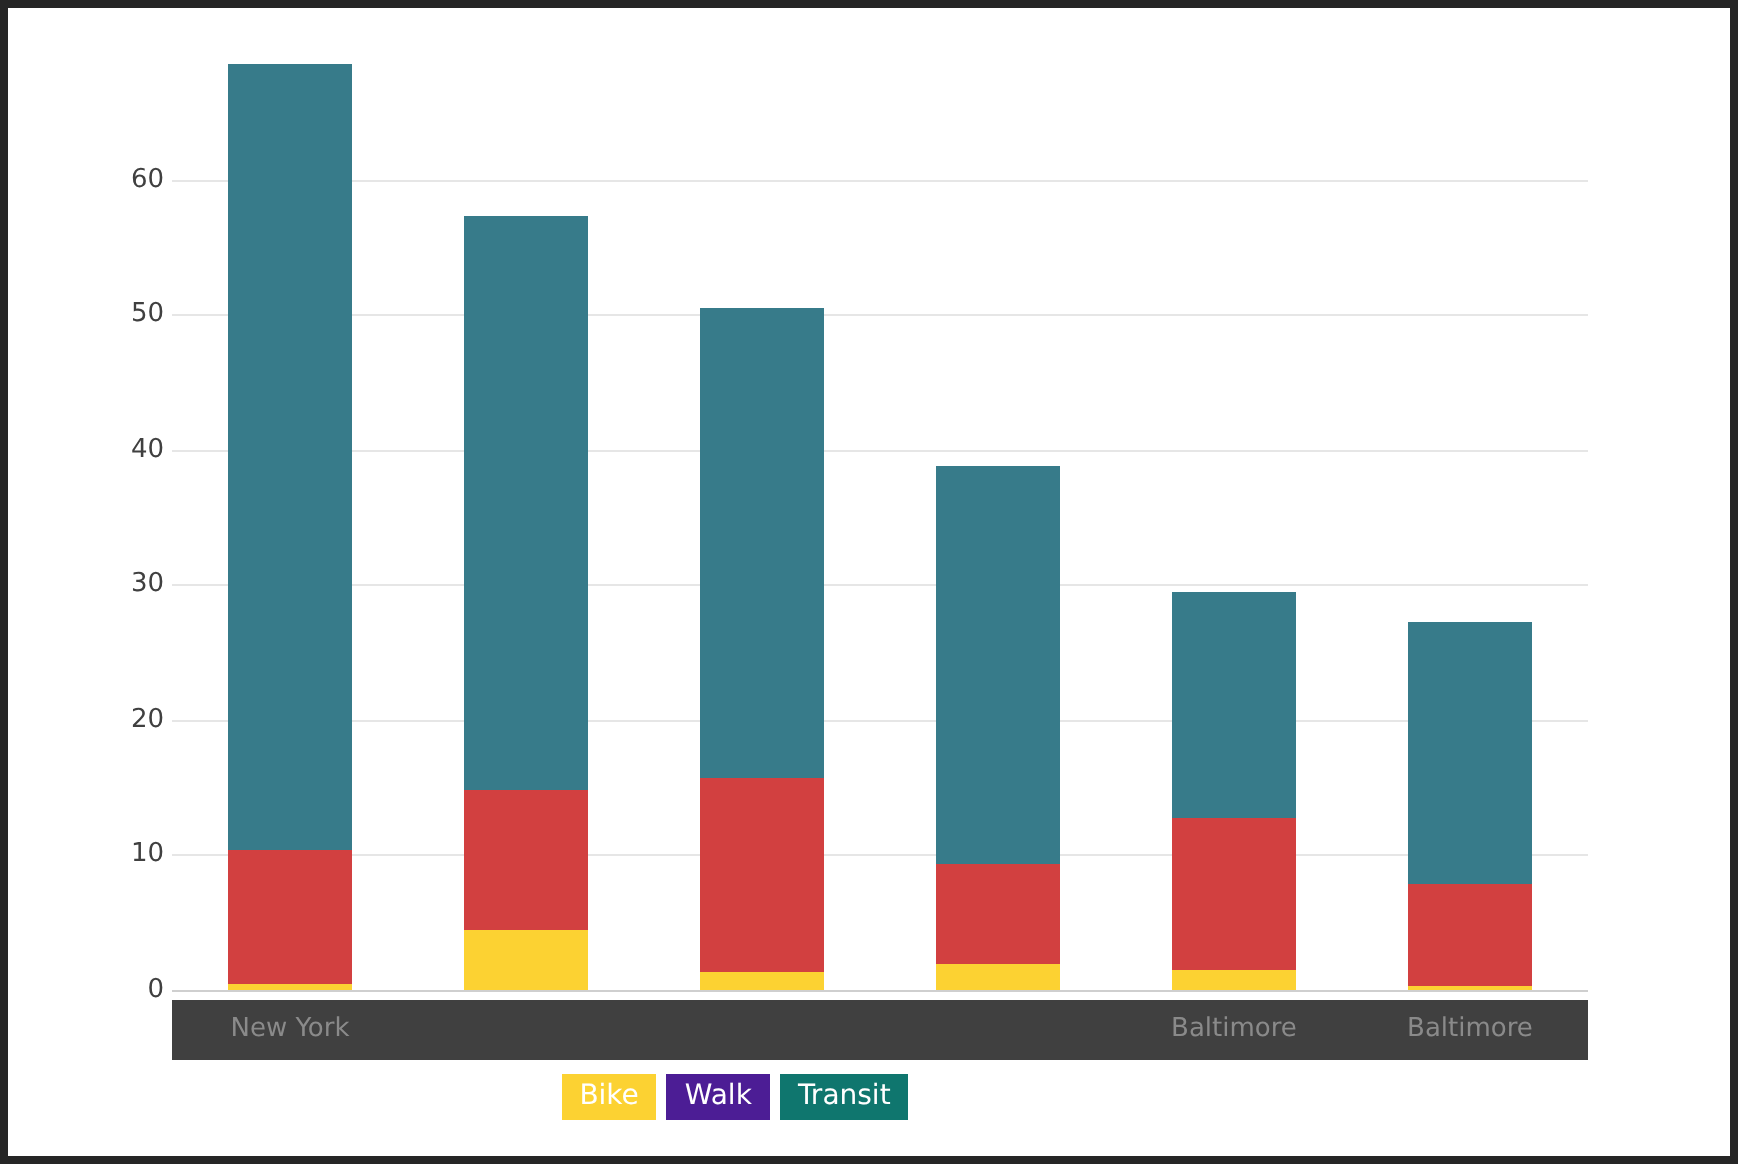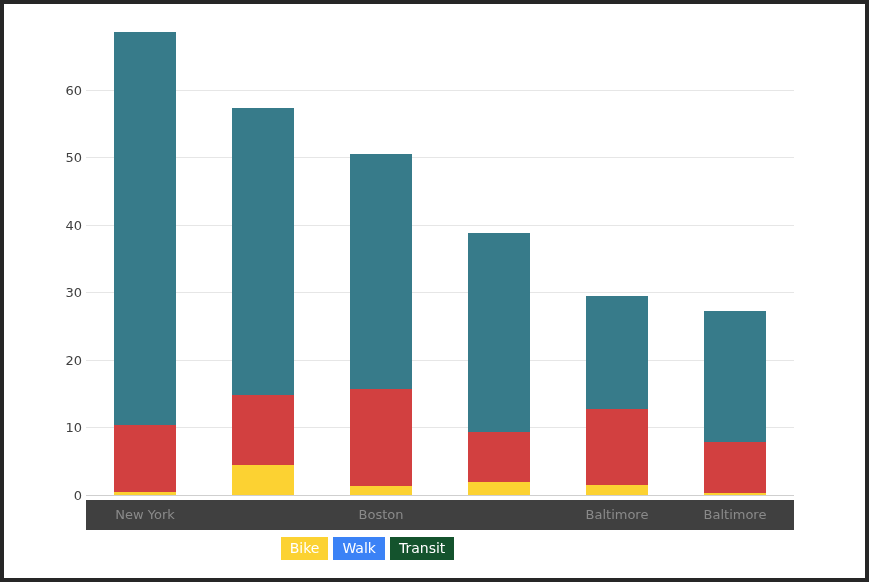--- a/index.html
+++ b/index.html
@@ -195,25 +195,24 @@
               <div class="bar-seg" title="Bike: 0.3" style="height: 2.02714px; background: rgb(252, 210, 50);"></div>
               <div class="bar-seg" title="Walk: 7.5" style="height: 50.6786px; background: rgb(210, 64, 64);"></div>
               <div class="bar-seg" title="Transit: 19.5" style="height: 131.764px; background: rgb(55, 123, 138);"></div>
             </div>
           </div>
         </div>
     </div>
 
     <div id="category-band">
         <div class="cat-label" style="left: 0px; width: 118px;">New York</div>
-        <div class="cat-label" style="left: 236px; width: 118px;">Boston</div>
         <div class="cat-label" style="left: 472px; width: 118px;">Baltimore</div>
         <div class="cat-label" style="left: 590px; width: 118px;">Baltimore</div>
       </div>
 
     <div id="legend">
         <div class="legend-item" style="background: rgb(252, 210, 50);">Bike</div>
-        <div class="legend-item" style="background: #3b82f6;">Walk</div>
-        <div class="legend-item" style="background: #14532d;">Transit</div>
+        <div class="legend-item" style="background: #4c1d95;">Walk</div>
+        <div class="legend-item" style="background: #0f766e;">Transit</div>
       </div>
 
   </div>
 </div>
 
 </body></html>

